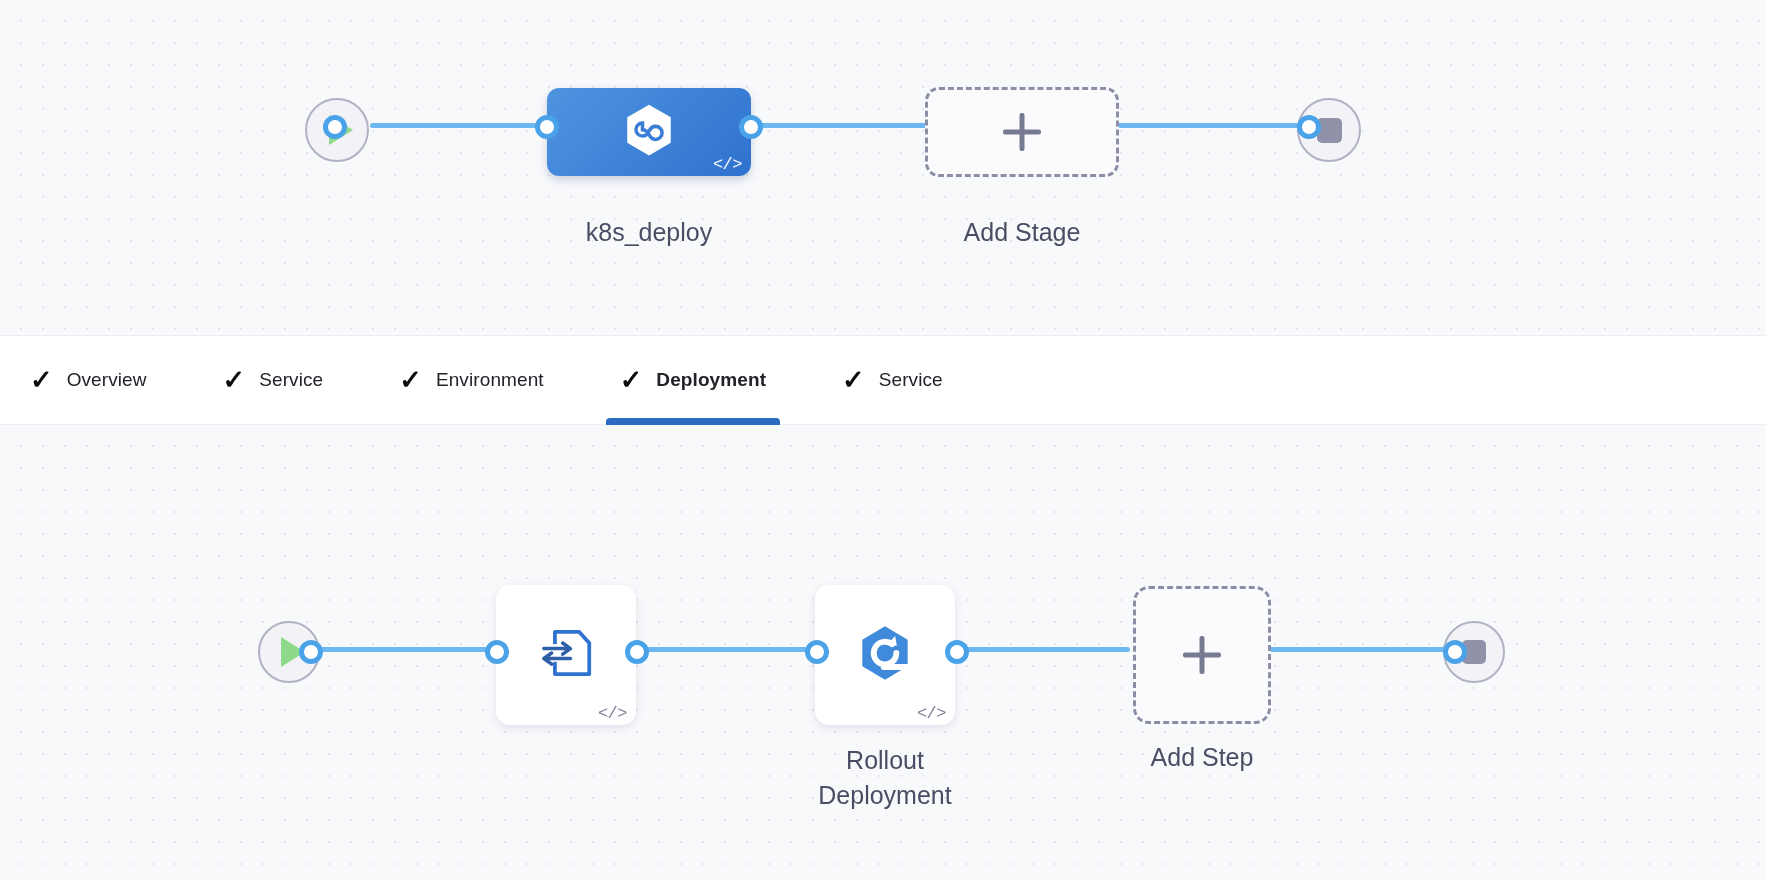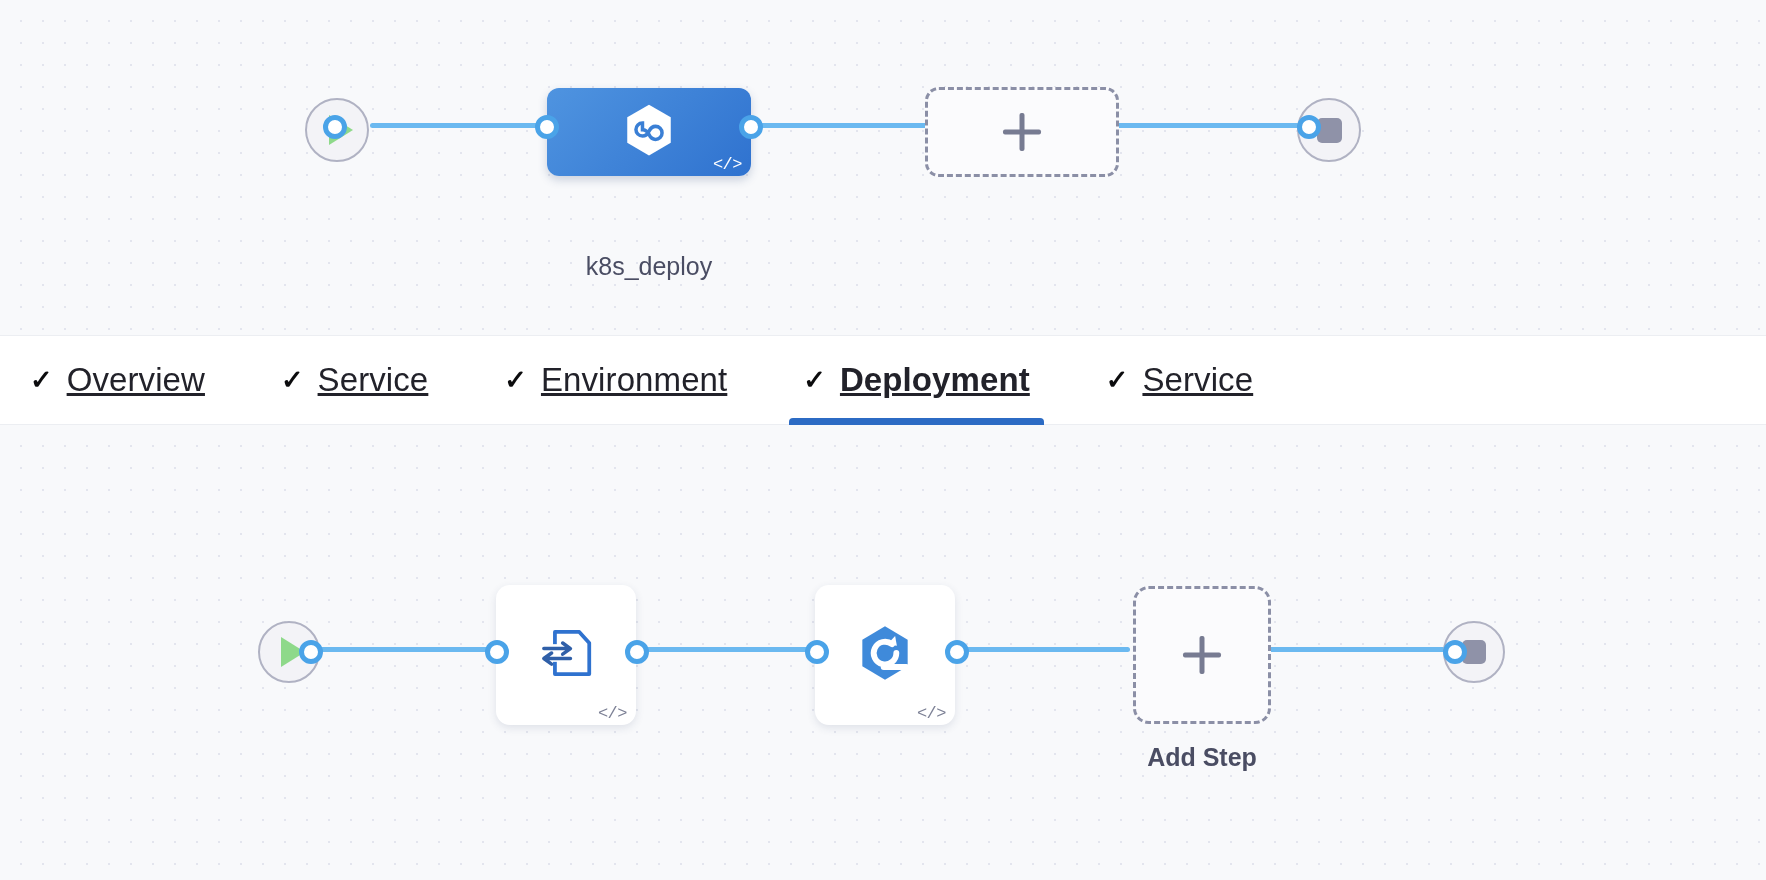--- a/index.html
+++ b/index.html
@@ -48,25 +48,24 @@
     cursor: pointer;
     user-select: none;
   }
   .tab .tick {
     font-size: 27px;
     line-height: 1;
     color: #0b0b0d;
     font-weight: 600;
   }
   .tab .tab-label {
-    font-size: 33px;
+    font-size: 19px;
     color: #22222a;
     letter-spacing: .1px;
     white-space: nowrap;
-    text-decoration: underline;
   }
   .tab.active .tab-label { font-weight: 700; }
   .tab.active .underline {
     position: absolute;
     left: -14px;
     right: 20px;
     bottom: -1px;
     height: 7px;
     border-radius: 4px 4px 0 0;
     background: #2c6bc4;
@@ -204,25 +203,26 @@
     <span class="ico">
       <svg width="58" height="58" viewBox="0 0 48 48" aria-hidden="true">
         <path d="M24 3 L42 13.5 L42 34.5 L24 45 L6 34.5 L6 13.5 Z" fill="#ffffff"></path>
         <path d="M18.6 18.2 a5.4 5.4 0 1 0 0 10.8 c3.2 0 4.6-2.3 5.4-4 c.8-1.7 2.2-4 5.4-4 a5.4 5.4 0 1 1 0 10.8 c-3.2 0-4.6-2.3-5.4-4 c-.8-1.7-2.2-4-5.4-4 z" fill="none" stroke="#3a7fd5" stroke-width="2.9" stroke-linecap="round"></path>
       </svg>
     </span>
     <span class="code-glyph on-blue">&lt;/&gt;</span>
   </div>
   <div class="port" style="left:535px; top:115px;"></div>
   <div class="port" style="left:739px; top:115px;"></div>
-  <div class="node-label" style="left:478px; top:215px; width:342px;margin-top:34px;">k8s_deploy</div>
+  <div class="node-label" style="left:478px; top:215px; width:342px;">k8s_deploy</div>
 
   <div class="add-node" style="left:925px; top:87px; width:194px; height:90px; border-radius:14px;">
     <span class="plus"></span>
   </div>
+  <div class="node-label" style="left:855px; top:215px; width:334px;">Add Stage</div>
 
   <div class="port" style="left:1297px; top:115px;"></div>
   <div class="terminal" style="left:1297px; top:98px; width:64px; height:64px;">
     <span class="stop-sq" style="width:25px;height:25px;"></span>
   </div>
 </div>
 
 <div class="tabbar">
 
   <div class="tab">
@@ -285,23 +285,25 @@
         <path d="M24 4 L41 14 L41 34 L24 44 L7 34 L7 14 Z" fill="#3f8ada"></path>
         <path d="M32.5 24 a8.5 8.5 0 1 1 -3.2 -6.6" fill="none" stroke="#ffffff" stroke-width="4.4" stroke-linecap="round"></path>
         <path d="M23 34.5 H40" fill="none" stroke="#ffffff" stroke-width="4.4" stroke-linecap="round"></path>
         <path d="M31.6 11.2 L32.9 18.6 L25.6 17.6 Z" fill="#ffffff"></path>
       </svg>
     </span>
     <span class="code-glyph on-white">&lt;/&gt;</span>
   </div>
   <div class="port" style="left:805px; top:215px;"></div>
   <div class="port" style="left:945px; top:215px;"></div>
+  <div class="node-label" style="left:755px; top:318px; width:260px;">Rollout
+Deployment</div>
 
   <div class="add-node" style="left:1133px; top:161px; width:138px; height:138px; border-radius:16px;">
     <span class="plus"></span>
   </div>
-  <div class="node-label" style="left:1072px; top:315px; width:260px;font-weight:bold;">Add Step</div>
+  <div class="node-label" style="left:1072px; top:315px; width:260px;">Add Step</div>
 
   <div class="port" style="left:1443px; top:215px;"></div>
   <div class="terminal" style="left:1443px; top:196px; width:62px; height:62px;">
     <span class="stop-sq" style="width:24px;height:24px;"></span>
   </div>
 </div>
 
 </body></html>

